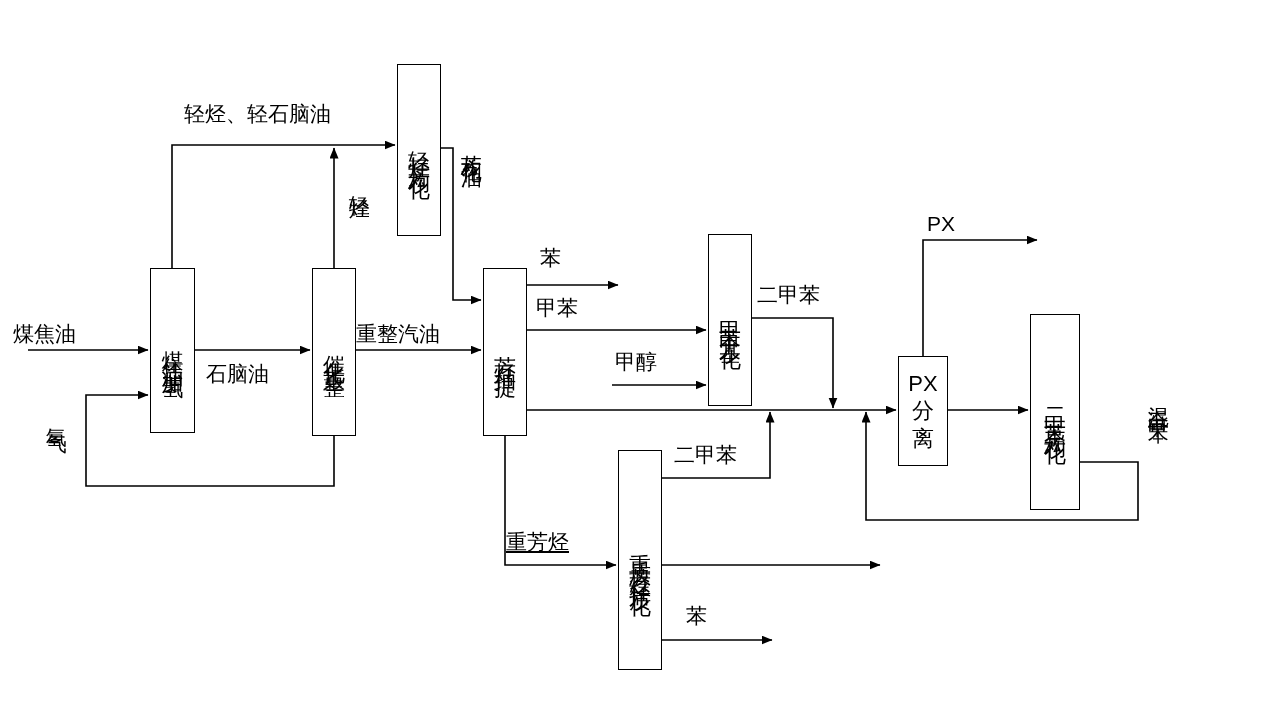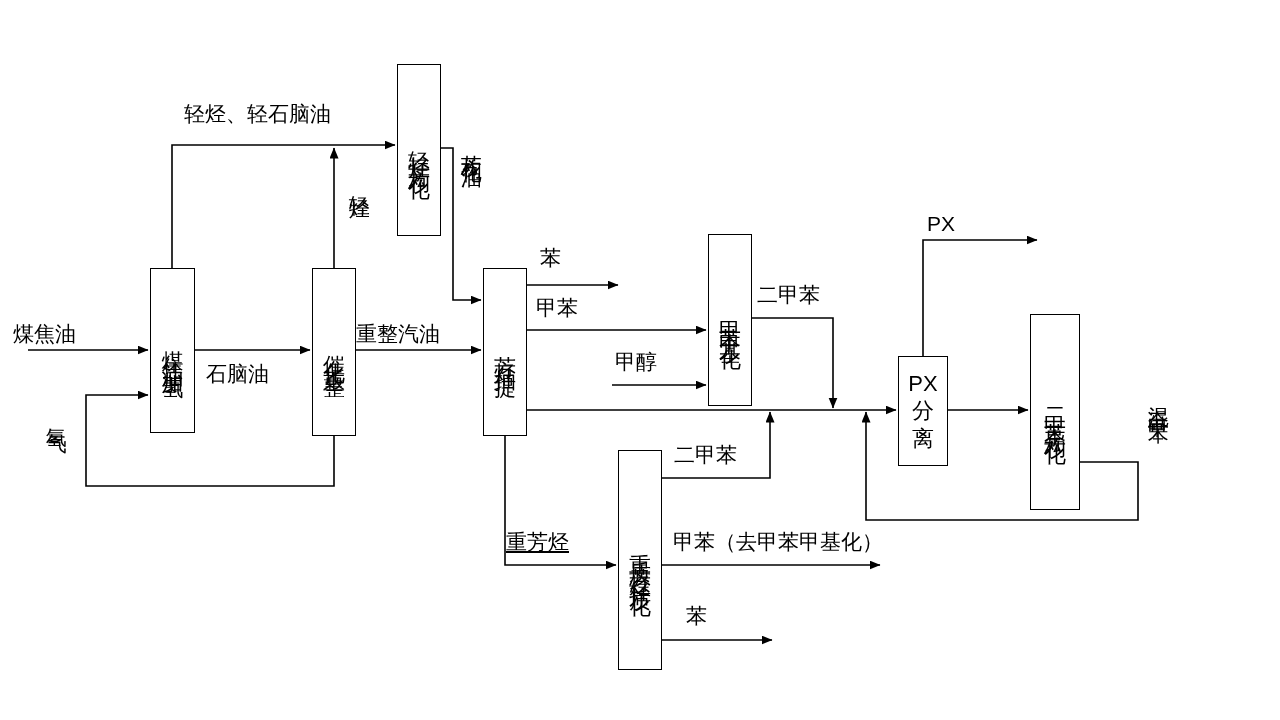--- a/index.html
+++ b/index.html
@@ -122,21 +122,20 @@
   <div class="lbl" style="left:536px; top:296px;">甲苯</div>
 
   <div class="lbl" style="left:615px; top:350px;font-family:Liberation Serif, serif;">甲醇</div>
 
   <div class="lbl" style="left:757px; top:283px;">二甲苯</div>
 
   <div class="lbl" style="left:674px; top:443px;">二甲苯</div>
 
   <div class="lbl" style="left:506px; top:530px;text-decoration:underline;">重芳烃</div>
 
-  <div class="lbl" style="left:673px; top:530px;">甲苯（去甲苯甲基化）</div>
 
   <div class="lbl" style="left:686px; top:604px;">苯</div>
 
   <div class="lbl" style="left:927px; top:212px;">PX</div>
 
   <div class="lbl vlbl" style="left:1146px; top:390px;">混合二甲苯</div>
 
 </div>
 
 </body></html>

